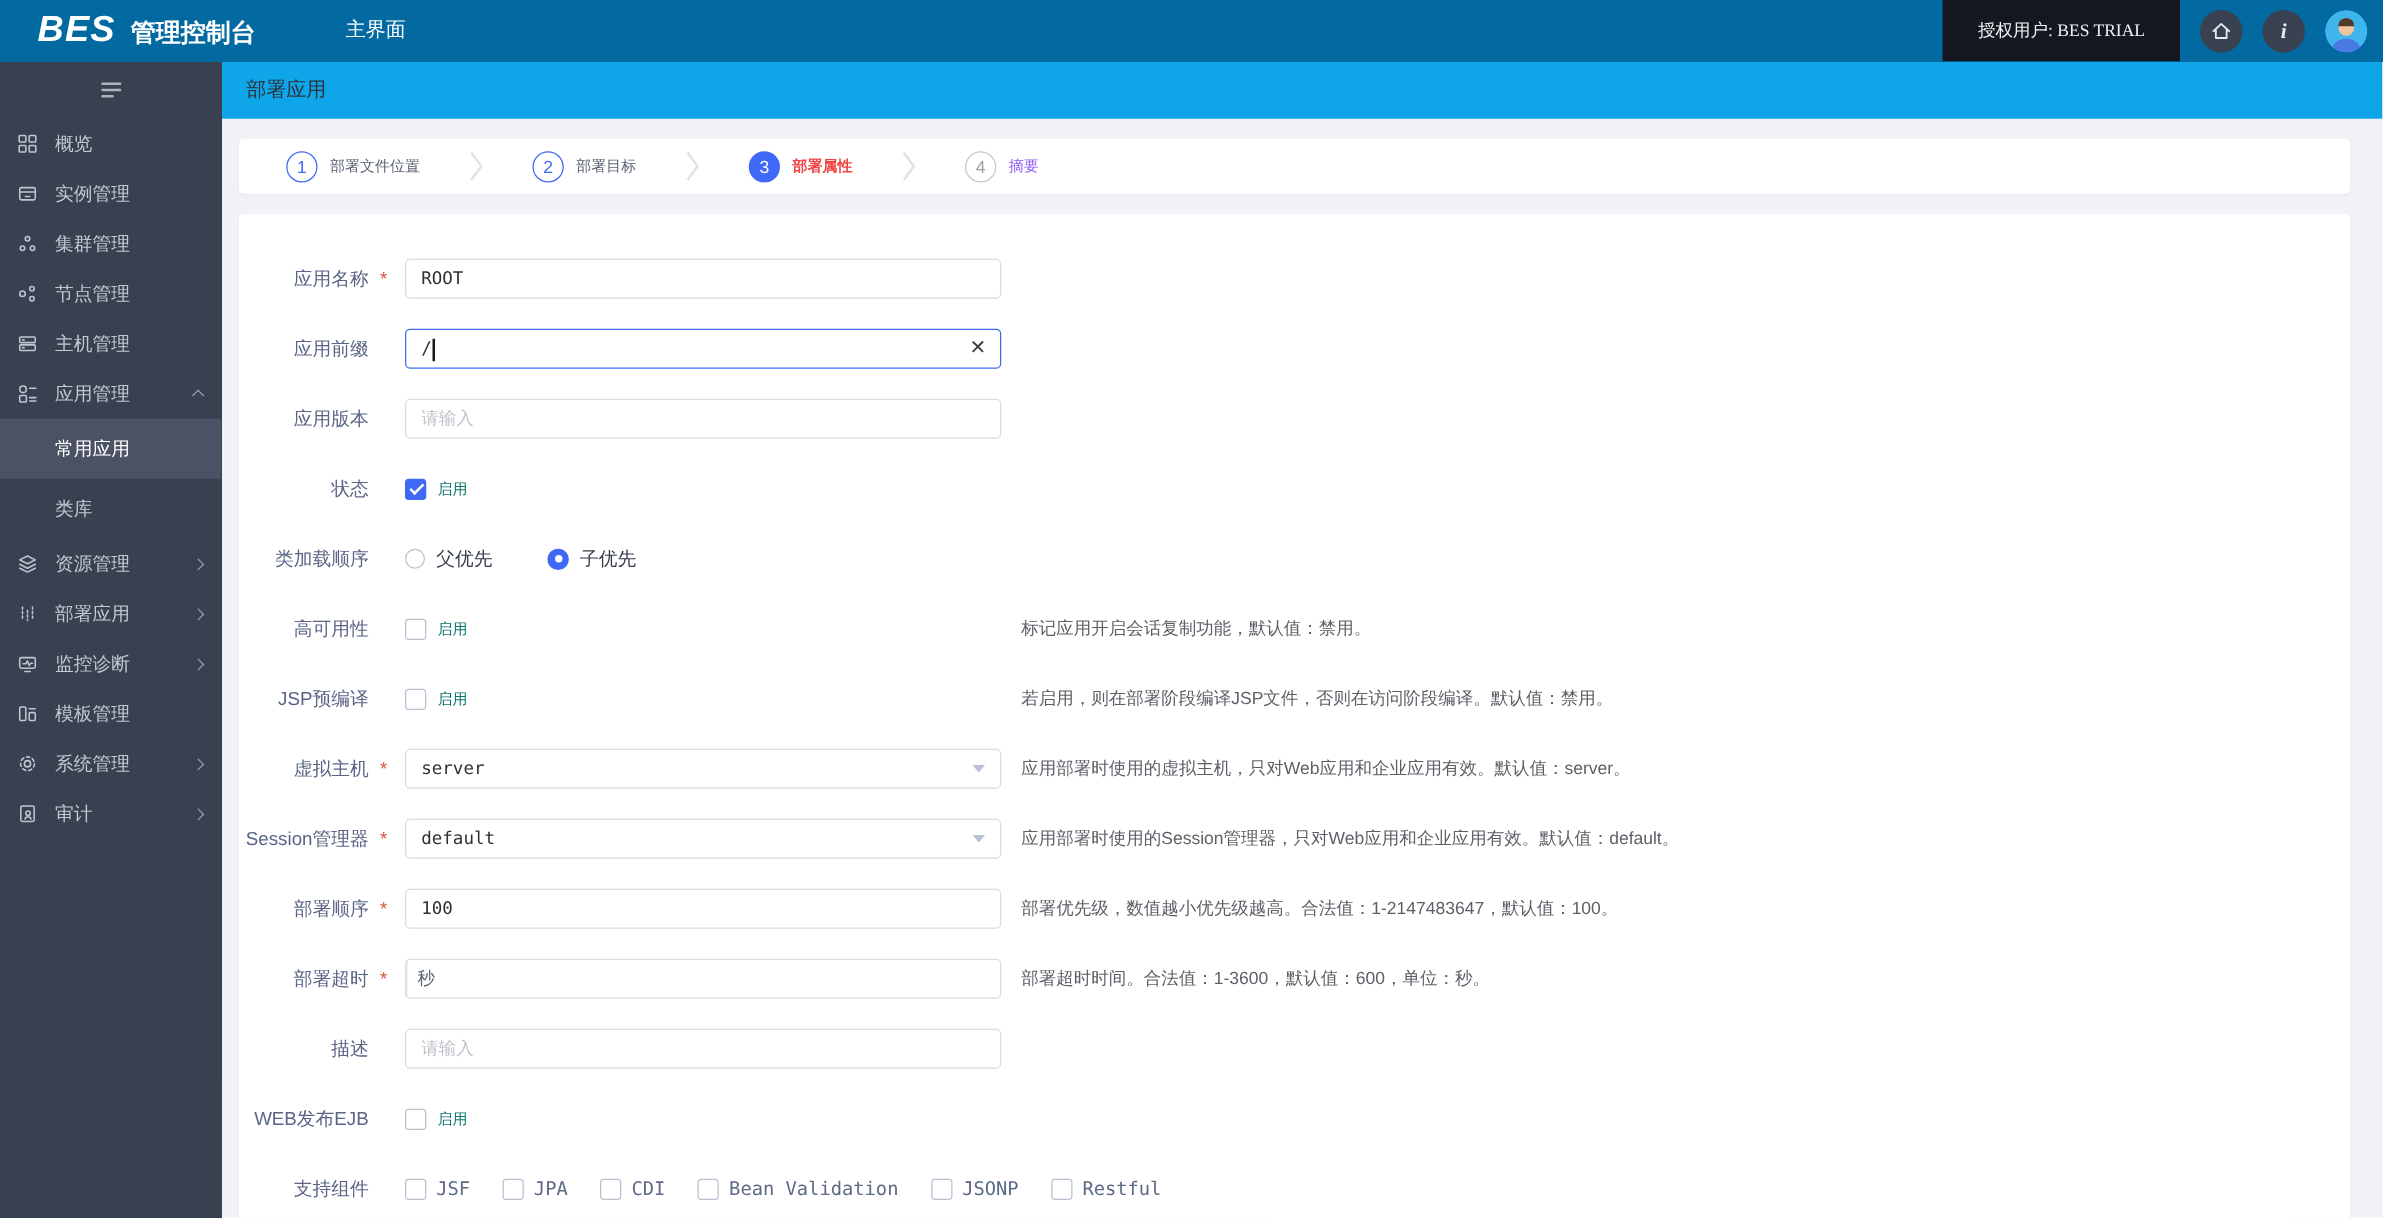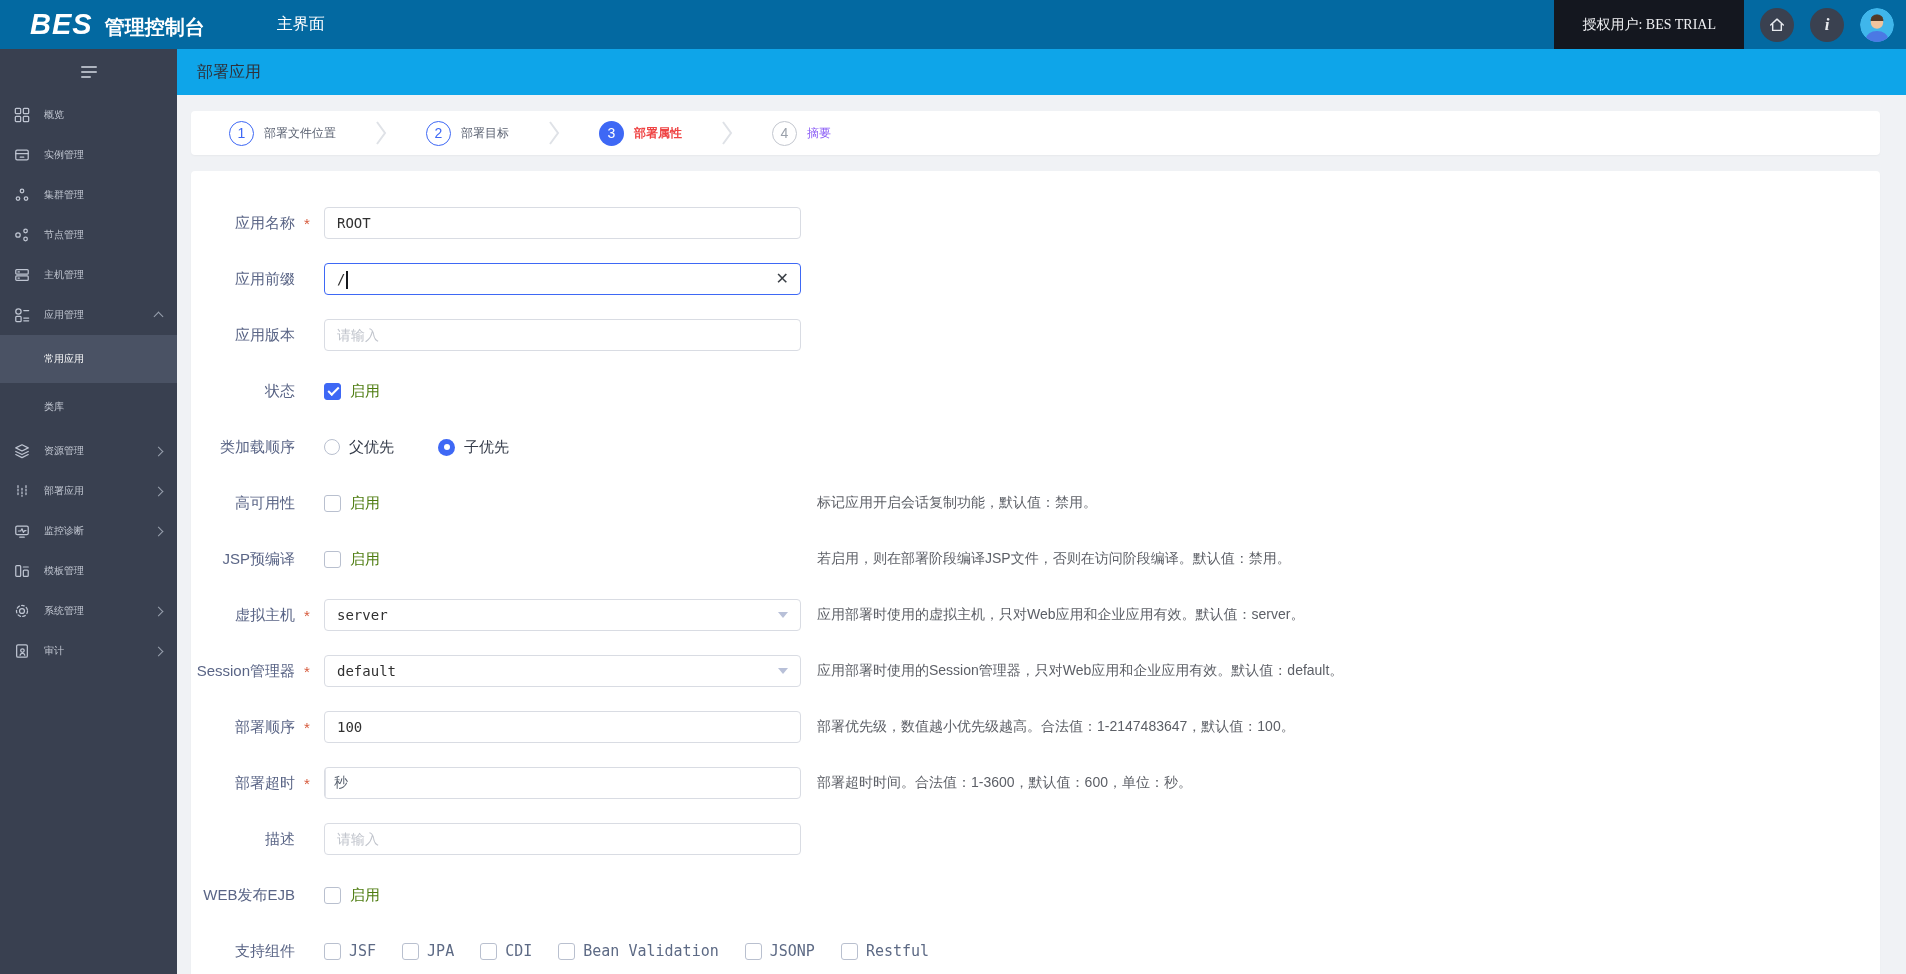--- a/index.html
+++ b/index.html
@@ -35,21 +35,21 @@
     background:#394050; z-index:10;
   }
   .collapse-row { height:46px; display:flex; align-items:center; justify-content:center; cursor:pointer; }
   .bars { display:flex; flex-direction:column; gap:3px; align-items:flex-start; }
   .bars span { display:block; height:2px; background:#aeb4bf; border-radius:1px; }
   .bars span:nth-child(1){ width:16px; }
   .bars span:nth-child(2){ width:16px; }
   .bars span:nth-child(3){ width:10px; }
   .side-item {
     position:relative; height:40px; display:flex; align-items:center;
-    padding-left:14px; color:#c2c7d2; font-size:10px; cursor:pointer;
+    padding-left:14px; color:#c2c7d2; font-size:15px; cursor:pointer;
   }
   .side-item .sicon { width:16px; height:16px; flex-shrink:0; display:flex; }
   .side-item .slabel { margin-left:14px; white-space:nowrap; }
   .side-sub { height:48px; padding-left:44px; }
   .side-sub.active { background:#4a5264; color:#ffffff; }
   .chev { position:absolute; right:15px; width:7px; height:7px;
     border-right:1.6px solid #99a0ae; border-bottom:1.6px solid #99a0ae; }
   .chev-r { transform:rotate(-45deg); }
   .chev-u { transform:rotate(225deg); top:18px; }
   svg.sic { stroke:#bfc5d2; fill:none; stroke-width:1.4; stroke-linecap:round; stroke-linejoin:round; }
@@ -105,21 +105,21 @@
   .addon {
     width:31px; height:100%; border-left:1px solid #e2e4ea; display:flex;
     align-items:center; justify-content:center; color:#596270; font-size:14px;
   }
   .hint { margin-left:16px; font-size:14px; color:#5c5f66; white-space:nowrap; }
   
   .cb { width:17px; height:17px; border:1px solid #b9c0cf; border-radius:3px; background:#fff; cursor:pointer; flex-shrink:0; }
   .cb.checked { background:#3e68f5; border-color:#3e68f5; }
   .cb.checked::after { content:""; display:block; width:9px; height:4px;
     border-left:2px solid #fff; border-bottom:2px solid #fff; transform:rotate(-45deg); margin:3px 0 0 2.5px; }
-  .cb-label { margin-left:9px; font-size:15px; color:#4d7c0f; }
+  .cb-label { margin-left:9px; font-size:12px; color:#0f766e; }
   .radio { width:16px; height:16px; border-radius:50%; border:1px solid #b9c0cf; background:#fff; cursor:pointer; flex-shrink:0; position:relative; }
   .radio.checked { border:none; background:#3e68f5; width:17px; height:17px; }
   .radio.checked::after { content:""; position:absolute; left:5.5px; top:5.5px; width:6px; height:6px; border-radius:50%; background:#fff; }
   .radio-label { margin-left:9px; font-size:15px; color:#333a48; }
   .radio-item { display:flex; align-items:center; margin-right:44px; }
   .comp-item { display:flex; align-items:center; margin-right:26px; }
   .comp-label { margin-left:8px; font-family:"DejaVu Sans Mono",monospace; font-size:15px; color:#5d6a85; }
 </style>
 </head>
 <body>

